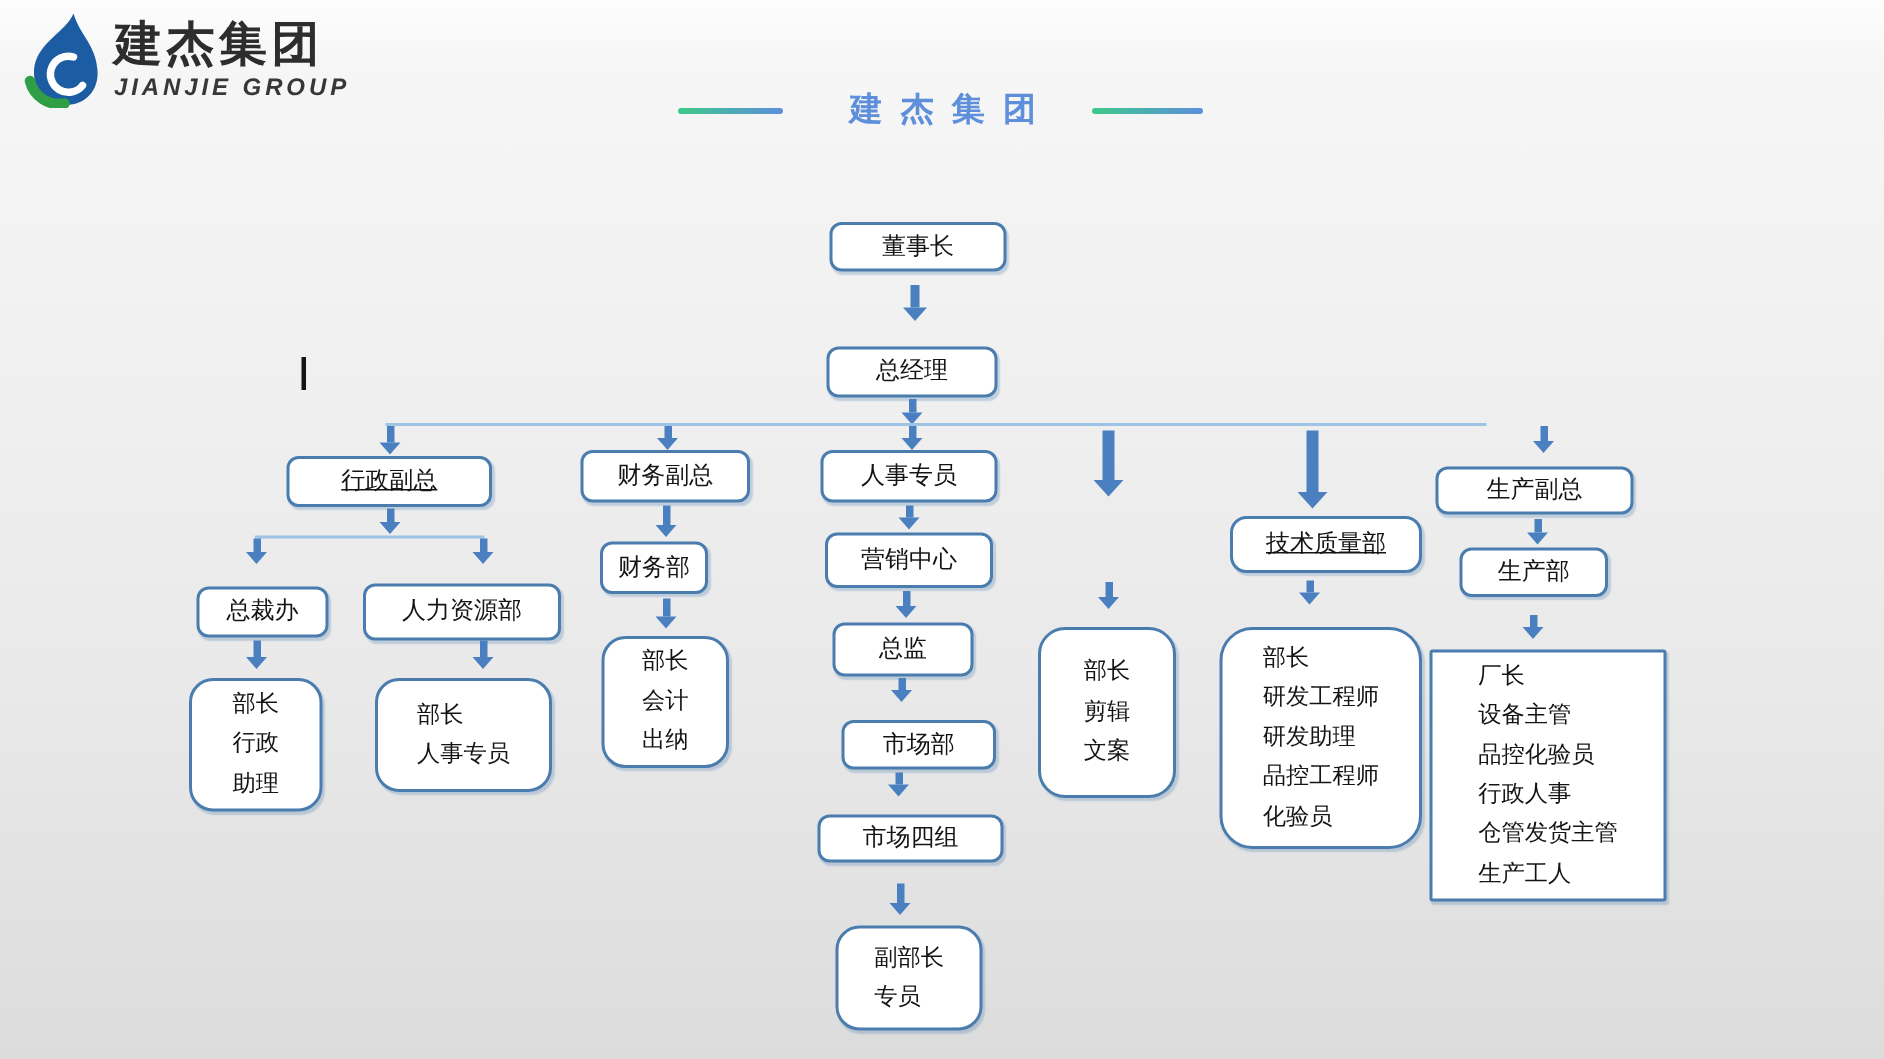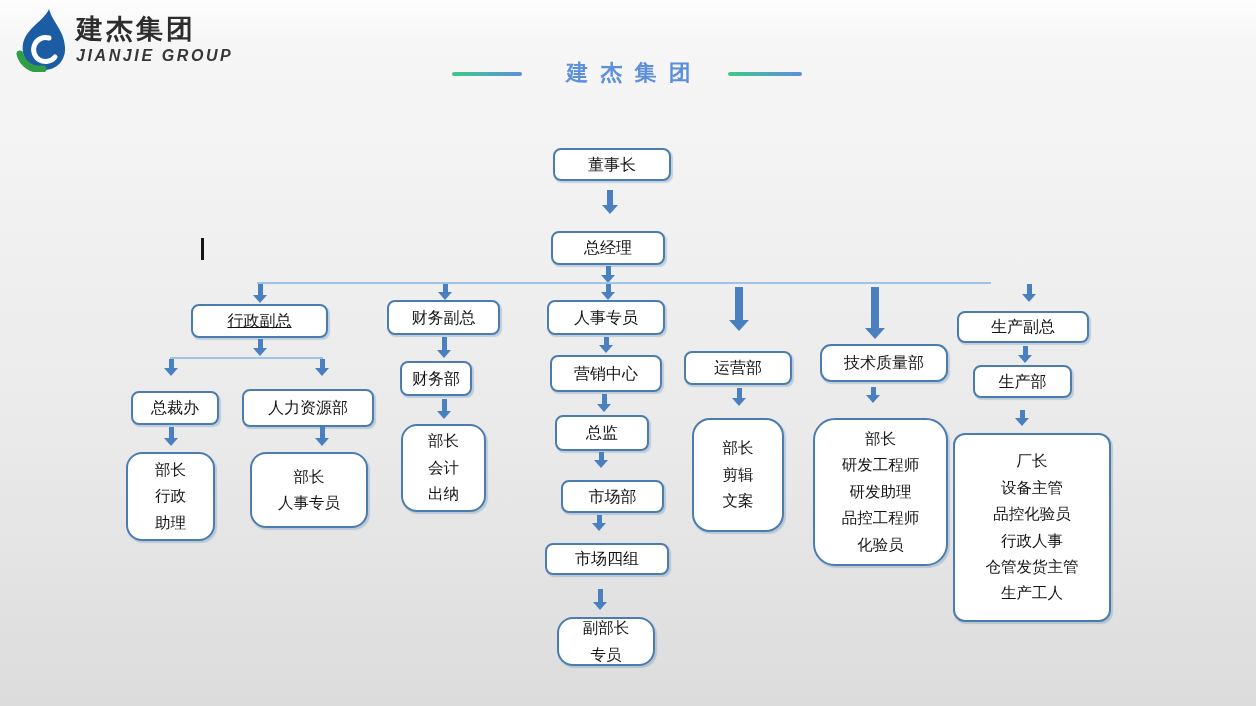--- a/index.html
+++ b/index.html
@@ -12,32 +12,32 @@
   .slide {
     position:relative;
     width:1256px; height:706px;
     background:linear-gradient(180deg,#fdfdfd 0%,#f6f6f6 6%,#f0f0f1 35%,#e9e9ea 65%,#dcdcdc 100%);
     overflow:hidden;
   }
 
   
   .logo { position:absolute; left:16px; top:8px; display:flex; align-items:center; }
   .logo-text { margin-left:8px; }
-  .logo-cn { font-size:27px; font-weight:700; color:#2d2d2d; letter-spacing:3px; line-height:1.1; }
+  .logo-cn { font-size:32px; font-weight:700; color:#2d2d2d; letter-spacing:3px; line-height:1.1; }
   .logo-en { font-size:16px; font-weight:700; font-style:italic; color:#373737; letter-spacing:2.6px; margin-top:2px; }
 
   
   .title-line { position:absolute; height:4px; border-radius:2px;
     background:linear-gradient(90deg,#3ec98a,#5d8fdb); }
   .page-title { position:absolute; left:545px; top:58px; width:170px;
     text-align:center; font-size:22px; font-weight:700; color:#5d8fdb; letter-spacing:3px; }
 
   
   .node { position:absolute; background:#fff; border:2px solid #4a7dae; border-radius:8px;
-    display:flex; align-items:center; justify-content:center; text-align:center;
+    display:flex; align-items:center; justify-content:center; 
     font-size:16px; color:#141414; white-space:pre-line; line-height:1.45;
     box-shadow:1.5px 2px 1px rgba(74,125,174,.28); }
   .node.big { border-radius:16px; line-height:1.7; font-size:15.5px; }
   .node.big.r22 { border-radius:22px; }
 
   
   .hline { position:absolute; height:2px; background:#9dc3e6; }
   .arrow { position:absolute; display:flex; flex-direction:column; align-items:center; width:var(--w,14px); }
   .arrow .stem { flex:1; width:var(--stem,5px); background:#4a80c0; }
   .arrow .head { width:0; height:0;
@@ -104,22 +104,21 @@
       <i class="head"></i>
     </div>
   <div class="arrow" style="left:1022px;top:284px;height:18px;">
       <i class="stem"></i>
       <i class="head"></i>
     </div>
 
   <div class="node" style="left:191px;top:304px;width:137px;height:34px;text-decoration:underline;">行政副总</div>
   <div class="node" style="left:387px;top:300px;width:113px;height:35px;">财务副总</div>
   <div class="node" style="left:547px;top:300px;width:118px;height:35px;">人事专员</div>
-  <div class="node" style="left:684px;top:351px;width:108px;height:34px;">运营部</div>
-  <div class="node" style="left:820px;top:344px;width:128px;height:38px;border-radius:11px;">技术质量部</div>
+  <div class="node" style="left:820px;top:344px;width:128px;height:38px;border-radius:11px;text-decoration:underline;">技术质量部</div>
   <div class="node" style="left:957px;top:311px;width:132px;height:32px;">生产副总</div>
 
   <div class="arrow" style="left:253px;top:339px;height:17px;">
       <i class="stem"></i>
       <i class="head"></i>
     </div>
   <div class="hline" style="left:170px;top:357px;width:153px;"></div>
   <div class="arrow" style="left:164px;top:359px;height:17px;">
       <i class="stem"></i>
       <i class="head"></i>
@@ -174,21 +173,21 @@
   <div class="node" style="left:549px;top:480px;width:103px;height:33px;margin-left:12px;">市场部</div>
   <div class="arrow" style="left:592px;top:515px;height:16px;">
       <i class="stem"></i>
       <i class="head"></i>
     </div>
   <div class="node" style="left:545px;top:543px;width:124px;height:32px;">市场四组</div>
   <div class="arrow" style="left:593px;top:589px;height:21px;">
       <i class="stem"></i>
       <i class="head"></i>
     </div>
-  <div class="node big" style="left:557px;top:617px;width:98px;height:49px;">副部长
+  <div class="node big" style="left:557px;top:617px;width:98px;height:70px;">副部长
 专员</div>
 
   <div class="arrow" style="left:732px;top:388px;height:18px;">
       <i class="stem"></i>
       <i class="head"></i>
     </div>
   <div class="node big" style="left:692px;top:418px;width:92px;height:114px;border-radius:18px;">部长
 剪辑
 文案</div>
 
@@ -204,20 +203,20 @@
 
   <div class="arrow" style="left:1018px;top:346px;height:17px;">
       <i class="stem"></i>
       <i class="head"></i>
     </div>
   <div class="node" style="left:973px;top:365px;width:99px;height:33px;">生产部</div>
   <div class="arrow" style="left:1015px;top:410px;height:16px;">
       <i class="stem"></i>
       <i class="head"></i>
     </div>
-  <div class="node big" style="left:953px;top:433px;width:158px;height:189px;border-radius:12px;">厂长
+  <div class="node big" style="left:953px;top:433px;width:158px;height:168px;border-radius:2px;">厂长
 设备主管
 品控化验员
 行政人事
 仓管发货主管
 生产工人</div>
 
 </div>
 
 </body></html>

